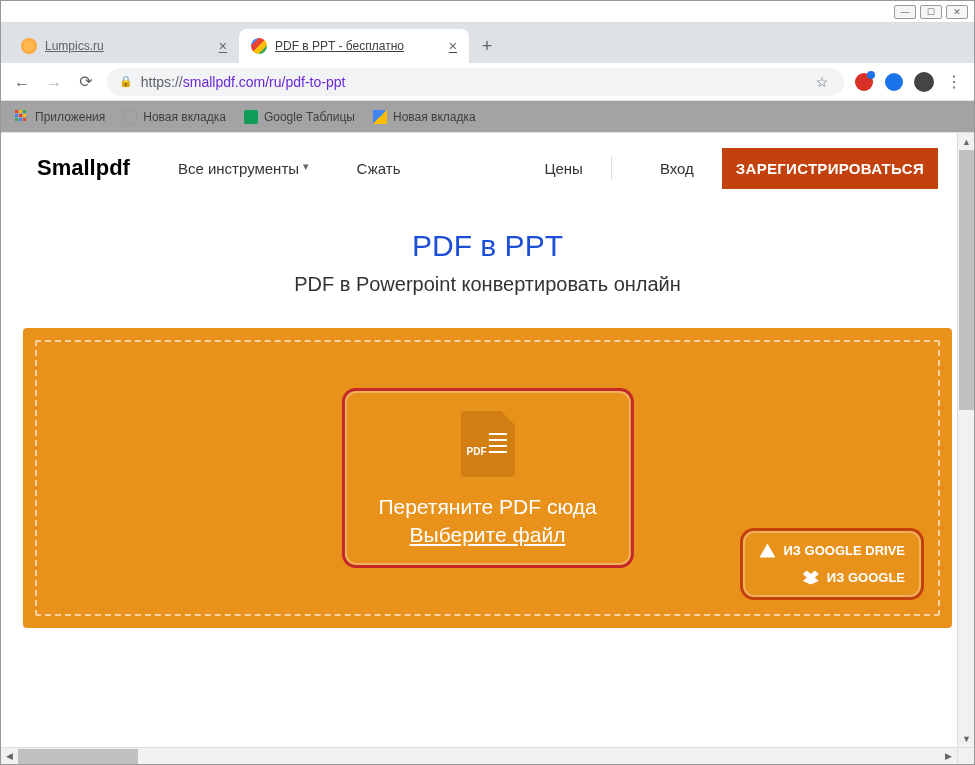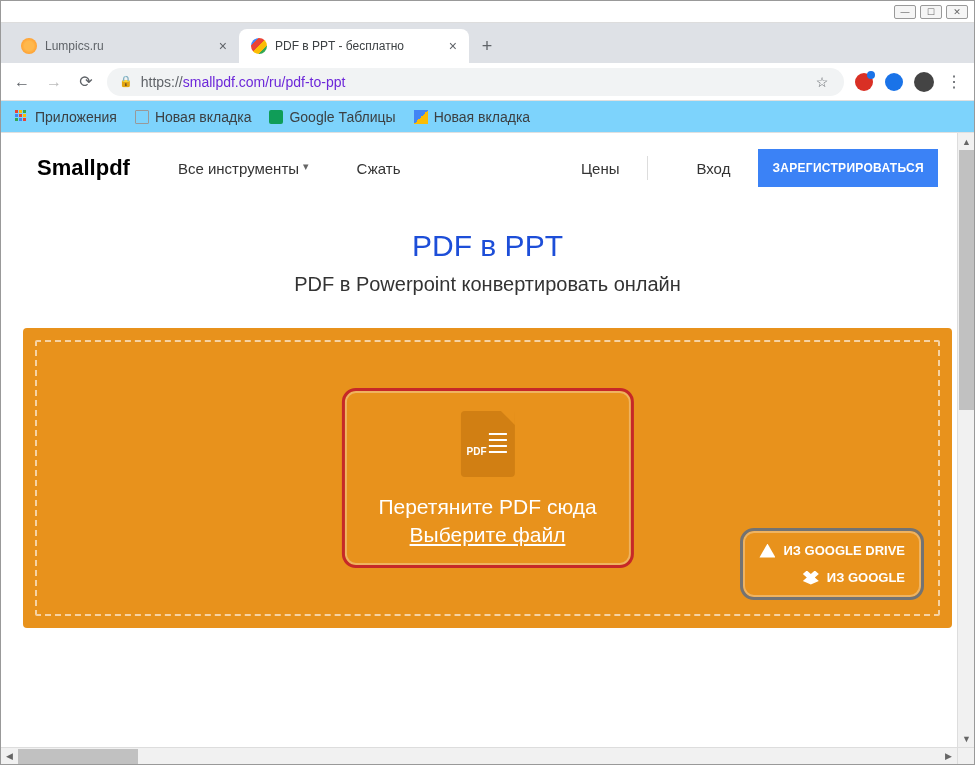--- a/index.html
+++ b/index.html
@@ -4,21 +4,21 @@
 <style>
 * { margin: 0; padding: 0; box-sizing: border-box; font-family: -apple-system, BlinkMacSystemFont, "Segoe UI", Arial, sans-serif; }
 body { background: #fff; width: 975px; height: 765px; overflow: hidden; border: 1px solid #999; position: relative; }
 
 
 .titlebar { height: 22px; background: #fff; border-bottom: 1px solid #ddd; display: flex; justify-content: flex-end; align-items: center; padding-right: 6px; gap: 4px; }
 .titlebar .wbtn { width: 22px; height: 14px; border: 1px solid #999; border-radius: 2px; display: flex; align-items: center; justify-content: center; font-size: 9px; color: #666; background: #f5f5f5; }
 
 
 .tabstrip { height: 40px; background: #dee1e6; display: flex; align-items: flex-end; padding-left: 8px; }
-.tab { height: 34px; display: flex; align-items: center; padding: 0 12px; border-radius: 8px 8px 0 0; gap: 8px; font-size: 12px; color: #5f6368; min-width: 230px; position: relative; }
+.tab { height: 34px; display: flex; align-items: center; padding: 0 12px; border-radius: 8px 8px 0 0; gap: 8px; font-size: 12px; color: #5f6368; min-width: 230px; position: relative; text-decoration: underline; }
 .tab.active { background: #fff; color: #3c4043; }
 .tab .favicon { width: 16px; height: 16px; border-radius: 50%; }
 .fav-orange { background: radial-gradient(circle, #ffb84d 40%, #ff8c1a 100%); }
 .fav-multi { background: linear-gradient(135deg, #4285f4 25%, #ea4335 25%, #ea4335 50%, #fbbc05 50%, #fbbc05 75%, #34a853 75%); border-radius: 2px; }
 .tab .close { margin-left: auto; font-size: 14px; color: #5f6368; }
 .newtab { width: 28px; height: 28px; display: flex; align-items: center; justify-content: center; font-size: 18px; color: #5f6368; margin-left: 4px; margin-bottom: 3px; }
 
 
 .addrbar { height: 38px; background: #fff; display: flex; align-items: center; padding: 0 10px; gap: 10px; border-bottom: 1px solid #e0e0e0; }
 .navbtn { width: 22px; height: 22px; display: flex; align-items: center; justify-content: center; color: #5f6368; font-size: 16px; }
@@ -29,56 +29,56 @@
 .url-rest { color: #6d28d9; }
 .addrbar .ricon { width: 20px; height: 20px; display: flex; align-items: center; justify-content: center; color: #5f6368; }
 .ext-icon { width: 18px; height: 18px; border-radius: 50%; }
 .ext-red { background: #d93025; position: relative; }
 .ext-red::after { content: ""; position: absolute; top: -2px; right: -2px; width: 8px; height: 8px; background: #1a73e8; color: #fff; font-size: 7px; border-radius: 50%; }
 .ext-globe { background: #1a73e8; }
 .avatar { width: 20px; height: 20px; border-radius: 50%; background: #444; }
 .menu3 { font-size: 16px; color: #5f6368; }
 
 
-.bookmarks { height: 32px; background: #7dd3fc; display: flex; align-items: center; padding: 0 14px; gap: 18px; font-size: 14px; color: #3c4043; border-bottom: 1px solid #e0e0e0; }
+.bookmarks { height: 32px; background: #a3a3a3; display: flex; align-items: center; padding: 0 14px; gap: 18px; font-size: 12px; color: #3c4043; border-bottom: 1px solid #e0e0e0; }
 .bookmarks .bm { display: flex; align-items: center; gap: 6px; }
 .bm-apps { width: 14px; height: 14px; display: grid; grid-template-columns: repeat(3,3px); grid-template-rows: repeat(3,3px); gap: 1px; }
 .bm-apps span { background: #5f6368; }
 .bm-apps span:nth-child(1){background:#ea4335}.bm-apps span:nth-child(2){background:#fbbc05}.bm-apps span:nth-child(3){background:#34a853}.bm-apps span:nth-child(4){background:#4285f4}.bm-apps span:nth-child(5){background:#ea4335}.bm-apps span:nth-child(6){background:#fbbc05}.bm-apps span:nth-child(7){background:#34a853}.bm-apps span:nth-child(8){background:#4285f4}.bm-apps span:nth-child(9){background:#ea4335}
 .bm-file { width: 14px; height: 14px; border: 1px solid #999; border-radius: 1px; }
 .bm-sheets { width: 14px; height: 14px; background: #0f9d58; border-radius: 2px; }
 .bm-pic { width: 14px; height: 14px; background: linear-gradient(135deg,#4285f4 50%,#fbbc05 50%); }
 
 
 .page { height: calc(765px - 22px - 40px - 38px - 32px - 17px); overflow: hidden; background: #fff; }
 .site-header { height: 70px; display: flex; align-items: center; padding: 0 36px; gap: 28px; }
 .logo { font-size: 22px; font-weight: 800; color: #000; }
 .navitem { font-size: 15px; color: #333; display: flex; gap: 4px; margin-left: 20px; }
 .spacer { flex: 1; }
 .divider { width: 1px; height: 24px; background: #ddd; }
-.signup { background: #3b82f6; color: #fff; font-weight: 700; font-size: 12px; padding: 12px 14px; letter-spacing: 0.3px; }
+.signup { background: #c2410c; color: #fff; font-weight: 700; font-size: 15px; padding: 12px 14px; letter-spacing: 0.3px; }
 
 .hero { text-align: center; padding: 26px 0 32px; }
 .hero h1 { font-size: 30px; font-weight: 400; color: #1d4ed8; margin-bottom: 10px; }
 .hero p { font-size: 20px; color: #333; }
 
 .dropzone-wrap { padding: 0 22px; }
 .dropzone { background: #e8921c; border-radius: 4px; position: relative; height: 300px; padding: 12px; }
 .dashed { position: absolute; inset: 12px; border: 2px dashed rgba(255,255,255,0.6); border-radius: 2px; }
 .center-block { position: absolute; left: 50%; top: 50%; transform: translate(-50%, -50%); text-align: center; color: #fff; }
 .annot { border: 3px solid #c62828; border-radius: 14px; padding: 20px 34px 18px; box-shadow: inset 0 0 0 2px rgba(255,255,255,0.3); }
 .pdf-icon { width: 54px; height: 66px; background: #d17f13; border-radius: 4px; margin: 0 auto 18px; position: relative; }
 .pdf-icon::before { content: ""; position: absolute; right: 0; top: 0; border-style: solid; border-width: 0 14px 14px 0; border-color: transparent #e8921c transparent transparent; }
 .pdf-icon .lines { position: absolute; right: 8px; top: 22px; width: 18px; }
 .pdf-icon .lines div { height: 2px; background: #fff; margin-bottom: 4px; }
 .pdf-icon .lbl { position: absolute; left: 6px; bottom: 20px; font-size: 10px; font-weight: 700; color: #fff; }
 .drag-text { font-size: 21px; font-weight: 400; margin-bottom: 4px; }
 .choose-link { font-size: 21px; text-decoration: underline; font-weight: 400; text-align: right; }
 .cloud-block { position: absolute; right: 28px; bottom: 28px; color: #fff; }
-.cloud-annot { border: 3px solid #737373; border-radius: 14px; padding: 12px 16px; box-shadow: inset 0 0 0 2px rgba(255,255,255,0.3); text-align: right; }
+.cloud-annot { border: 3px solid #c2410c; border-radius: 14px; padding: 12px 16px; box-shadow: inset 0 0 0 2px rgba(255,255,255,0.3); text-align: right; }
 .cloud-item { font-size: 13px; font-weight: 700; display: flex; align-items: center; justify-content: flex-end; gap: 8px; }
 .cloud-item + .cloud-item { margin-top: 12px; }
 .ci-drive { width: 16px; height: 14px; background: #fff; clip-path: polygon(50% 0, 100% 100%, 0 100%); }
 .ci-dropbox { width: 16px; height: 14px; background: #fff; clip-path: polygon(25% 0, 50% 25%, 75% 0, 100% 25%, 75% 50%, 100% 75%, 50% 100%, 0 75%, 25% 50%, 0 25%); }
 
 
 .hscroll { position: absolute; bottom: 0; left: 0; right: 17px; height: 17px; background: #f1f1f1; border-top: 1px solid #ddd; display: flex; align-items: center; }
 .hscroll .thumb { position: absolute; left: 17px; width: 120px; height: 15px; background: #c1c1c1; }
 .hscroll .arr { width: 17px; height: 17px; display: flex; align-items: center; justify-content: center; font-size: 9px; color: #666; }
 .hscroll .arr.right { margin-left: auto; }

